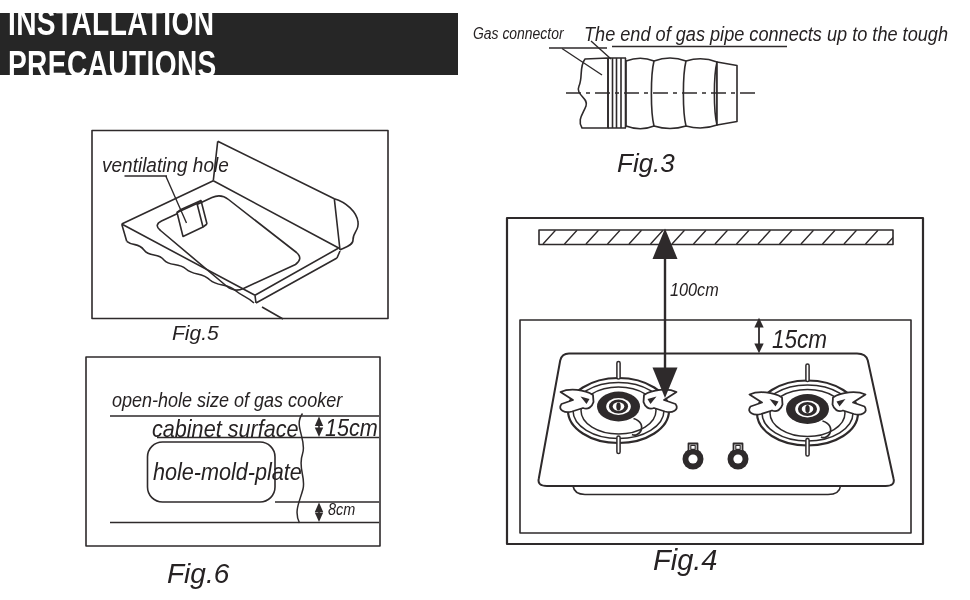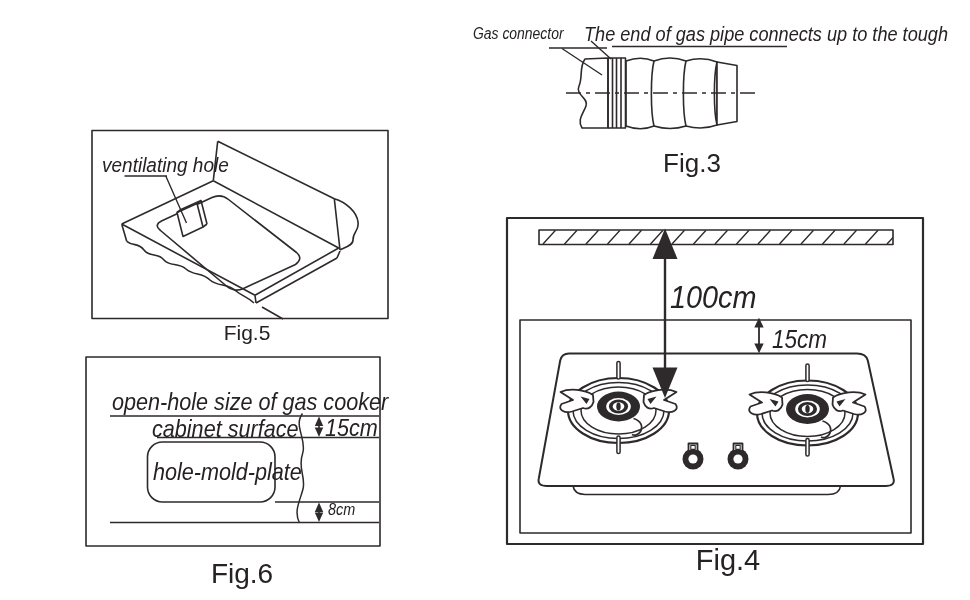--- a/index.html
+++ b/index.html
@@ -13,21 +13,21 @@
   .banner {
     position:absolute; left:0; top:13px; width:458px; height:62px;
     background:#262626; display:flex; align-items:center;
   }
   .banner .sq {
     color:#ffffff; font-weight:bold; font-size:36px; margin-left:8px;
     letter-spacing:0.5px;
   }
   .sq { display:inline-block; transform:scaleX(var(--sx,.9)); transform-origin:0 50%; }
   .lbl { position:absolute; font-style:italic; line-height:1; white-space:nowrap; }
-  .cap { position:absolute; width:150px; text-align:center; line-height:1; white-space:nowrap; }
+  .cap { position:absolute; width:150px; text-align:left; font-style:italic; line-height:1; white-space:nowrap; }
   .ln { fill:none; stroke:#2e2a2b; stroke-width:1.6; stroke-linejoin:round; }
   .fw { fill:#ffffff; stroke:#2e2a2b; stroke-width:1.6; stroke-linejoin:round; }
   .fd { fill:#2e2a2b; stroke:none; }
 </style>
 </head>
 <body>
 
 <div class="page">
 
   <svg class="art" viewBox="0 0 970 600">
@@ -125,32 +125,35 @@
       <path class="ln" style="stroke-width:2.4" d="M665,255 V371"></path>
       <polygon class="fd" points="665,228.5 677.5,259 652.5,259"></polygon>
       <polygon class="fd" points="665,398 677.5,367.5 652.5,367.5"></polygon>
 
       <path class="ln" style="stroke-width:1.8" d="M759,326 V346"></path>
       <polygon class="fd" points="759,317.8 763.7,327.5 754.3,327.5"></polygon>
       <polygon class="fd" points="759,353.3 763.7,343.5 754.3,343.5"></polygon>
     </g>
   </svg>
 
+  <div class="banner">
+    <span class="sq" style="--sx:.78">INSTALLATION PRECAUTIONS</span>
+  </div>
 
   <div class="lbl" style="left:473px;top:26px;font-size:16px"><span class="sq" style="--sx:.87">Gas connector</span></div>
   <div class="lbl" style="left:584px;top:25px;font-size:19.5px"><span class="sq" style="--sx:.93">The end of gas pipe connects up to the tough</span></div>
   <div class="cap" style="left:617px;top:150px;font-size:26px">Fig.3</div>
 
   <div class="lbl" style="left:102px;top:155px;font-size:20px"><span class="sq" style="--sx:.95">ventilating hole</span></div>
   <div class="cap" style="left:172px;top:322px;font-size:21px">Fig.5</div>
 
-  <div class="lbl" style="left:112px;top:390px;font-size:24px"><span class="sq">open-hole size of gas cooker</span></div>
+  <div class="lbl" style="left:112px;top:390px;font-size:20px"><span class="sq">open-hole size of gas cooker</span></div>
   <div class="lbl" style="left:152px;top:417px;font-size:24px"><span class="sq">cabinet surface</span></div>
   <div class="lbl" style="left:153px;top:460px;font-size:24px"><span class="sq">hole-mold-plate</span></div>
   <div class="lbl" style="left:325px;top:416px;font-size:24px"><span class="sq">15cm</span></div>
   <div class="lbl" style="left:328px;top:502px;font-size:16px"><span class="sq">8cm</span></div>
   <div class="cap" style="left:167px;top:560px;font-size:28px">Fig.6</div>
 
-  <div class="lbl" style="left:670px;top:281px;font-size:32px"><span class="sq">100cm</span></div>
+  <div class="lbl" style="left:670px;top:281px;font-size:18px"><span class="sq">100cm</span></div>
   <div class="lbl" style="left:772px;top:327px;font-size:25px"><span class="sq">15cm</span></div>
   <div class="cap" style="left:653px;top:546px;font-size:29px">Fig.4</div>
 
 </div>
 
 </body></html>

